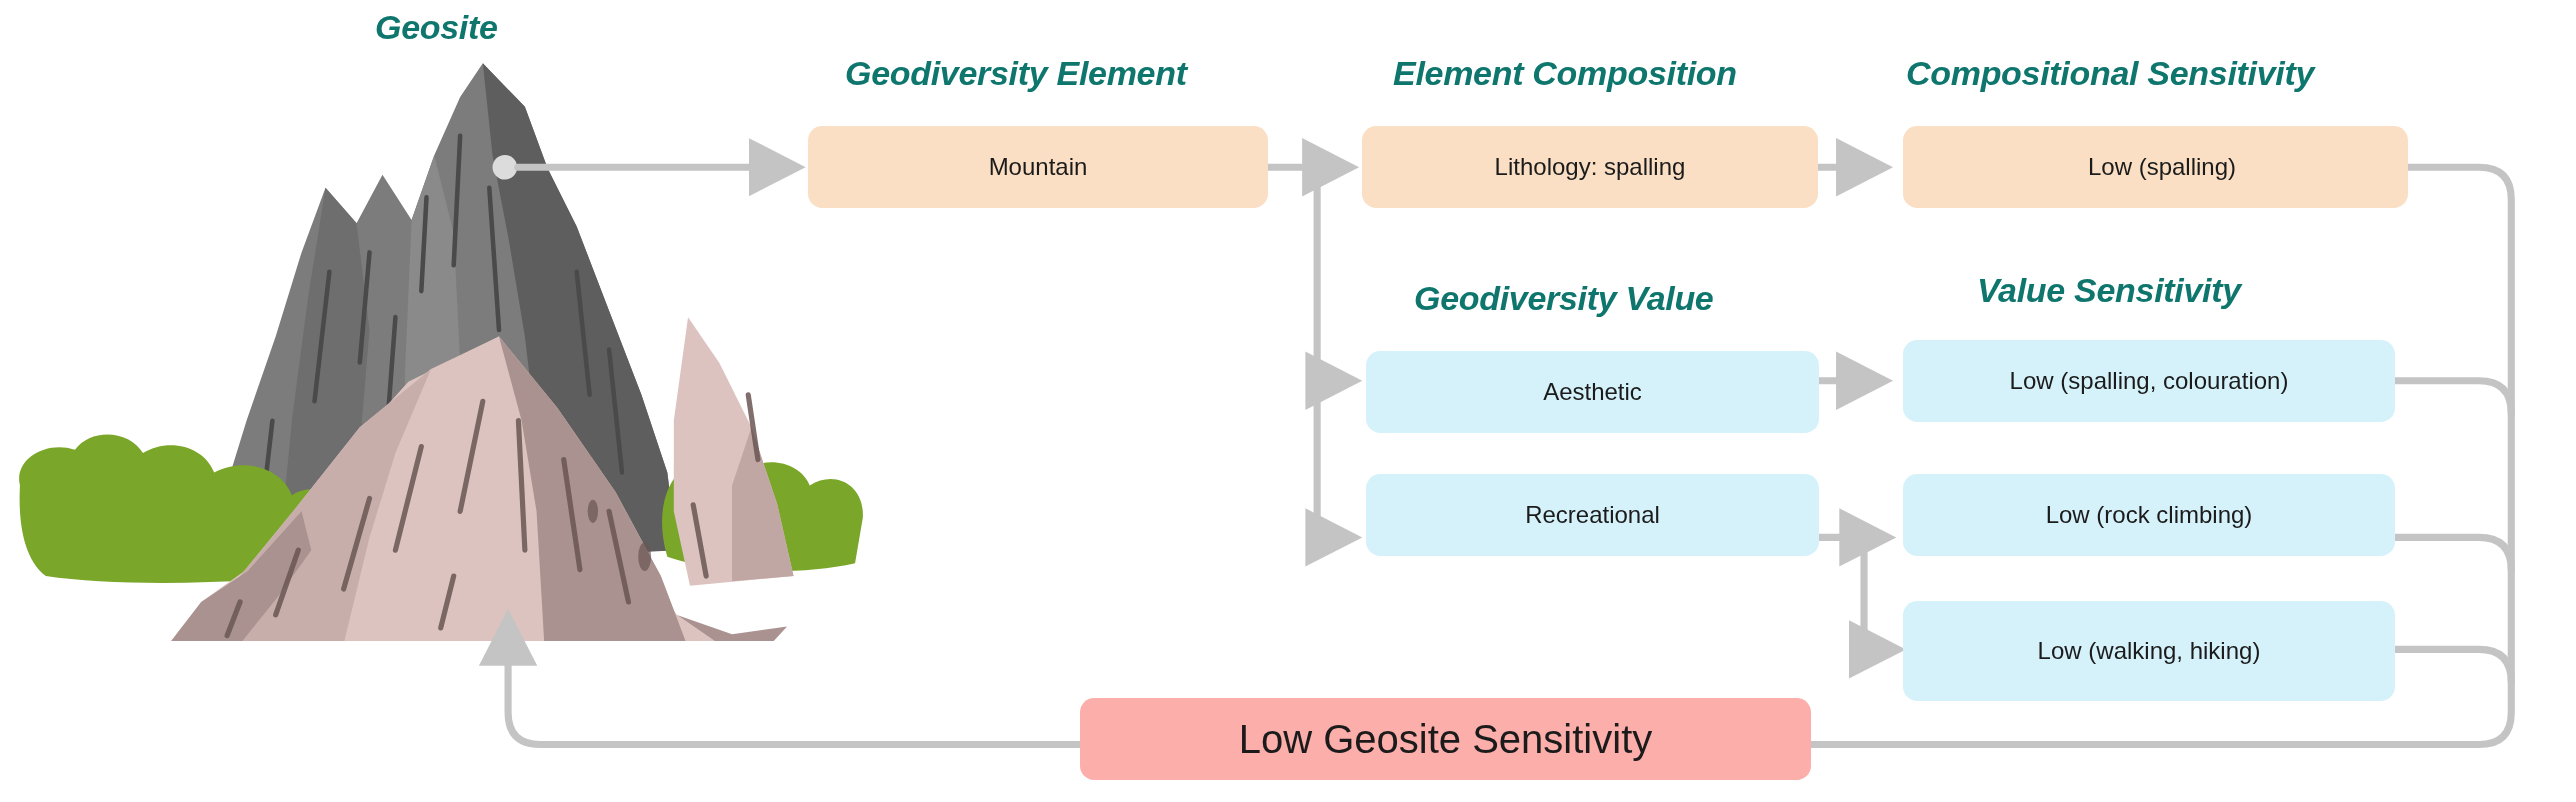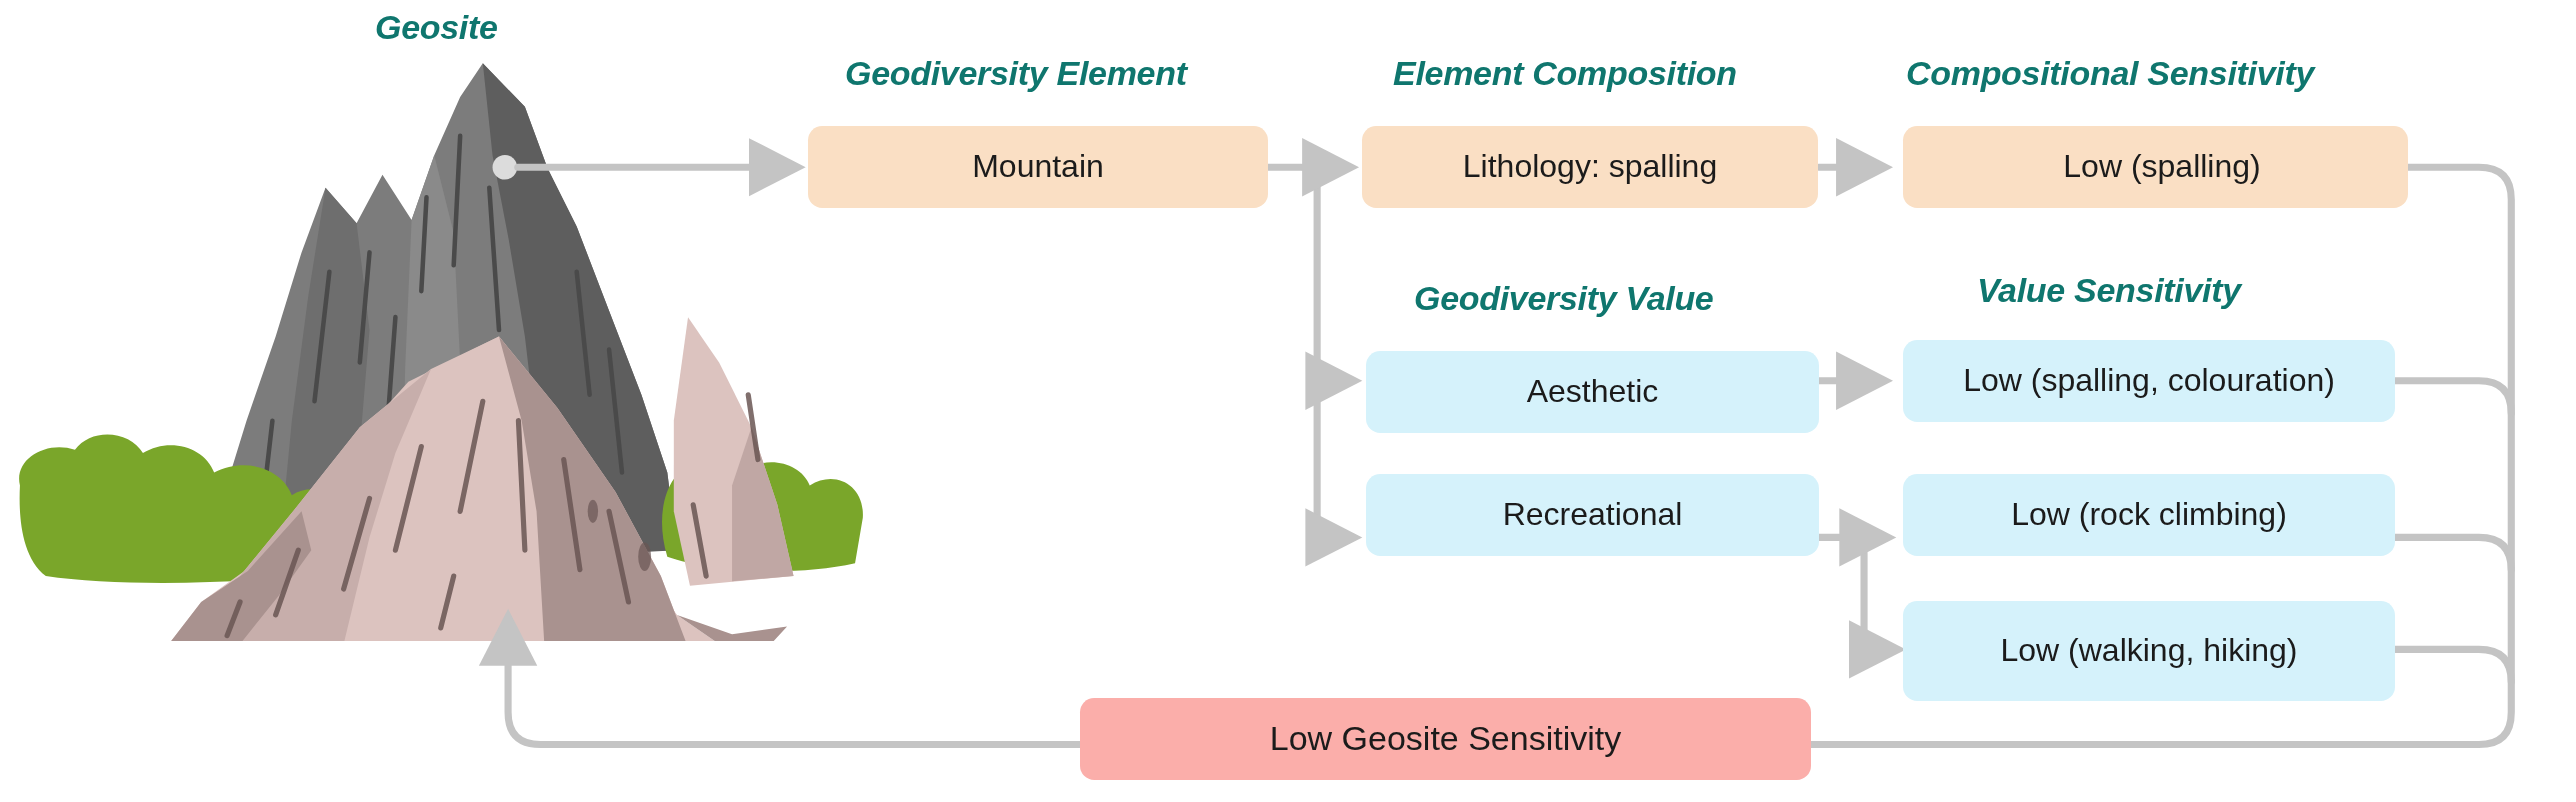--- a/index.html
+++ b/index.html
@@ -17,21 +17,21 @@
     white-space:nowrap;
     letter-spacing:-0.3px;
   }
 
   .node{
     position:absolute;
     display:flex;
     align-items:center;
     justify-content:center;
     border-radius:14.2px;
-    font-size:32px;
+    font-size:24px;
     color:#1b1b1b;
     text-align:center;
     white-space:nowrap;
     line-height:1.1;
   }
   .node.orange{background:#fadfc4;}
   .node.blue{background:#d5f2fb;}
   .node.pink{background:#fbaeaa;}
 
   #svg-links{position:absolute;left:0;top:0;width:2576px;height:803px;pointer-events:none;}
@@ -144,16 +144,16 @@
   <div class="node blue" style="left:1366px;top:340px;width:453px;height:82px;margin-top:11px;">Aesthetic</div>
 
   <div class="node blue" style="left:1903px;top:340px;width:492px;height:82px;">Low (spalling, colouration)</div>
 
   <div class="node blue" style="left:1366px;top:474px;width:453px;height:82px;">Recreational</div>
 
   <div class="node blue" style="left:1903px;top:474px;width:492px;height:82px;">Low (rock climbing)</div>
 
   <div class="node blue" style="left:1903px;top:601px;width:492px;height:100px;">Low (walking, hiking)</div>
 
-  <div class="node pink" style="left:1080px;top:698px;width:731px;height:82px;font-size:34px;">Low Geosite Sensitivity</div>
+  <div class="node pink" style="left:1080px;top:698px;width:731px;height:82px;font-size:40px;">Low Geosite Sensitivity</div>
 
 </div>
 
 
 </body></html>

